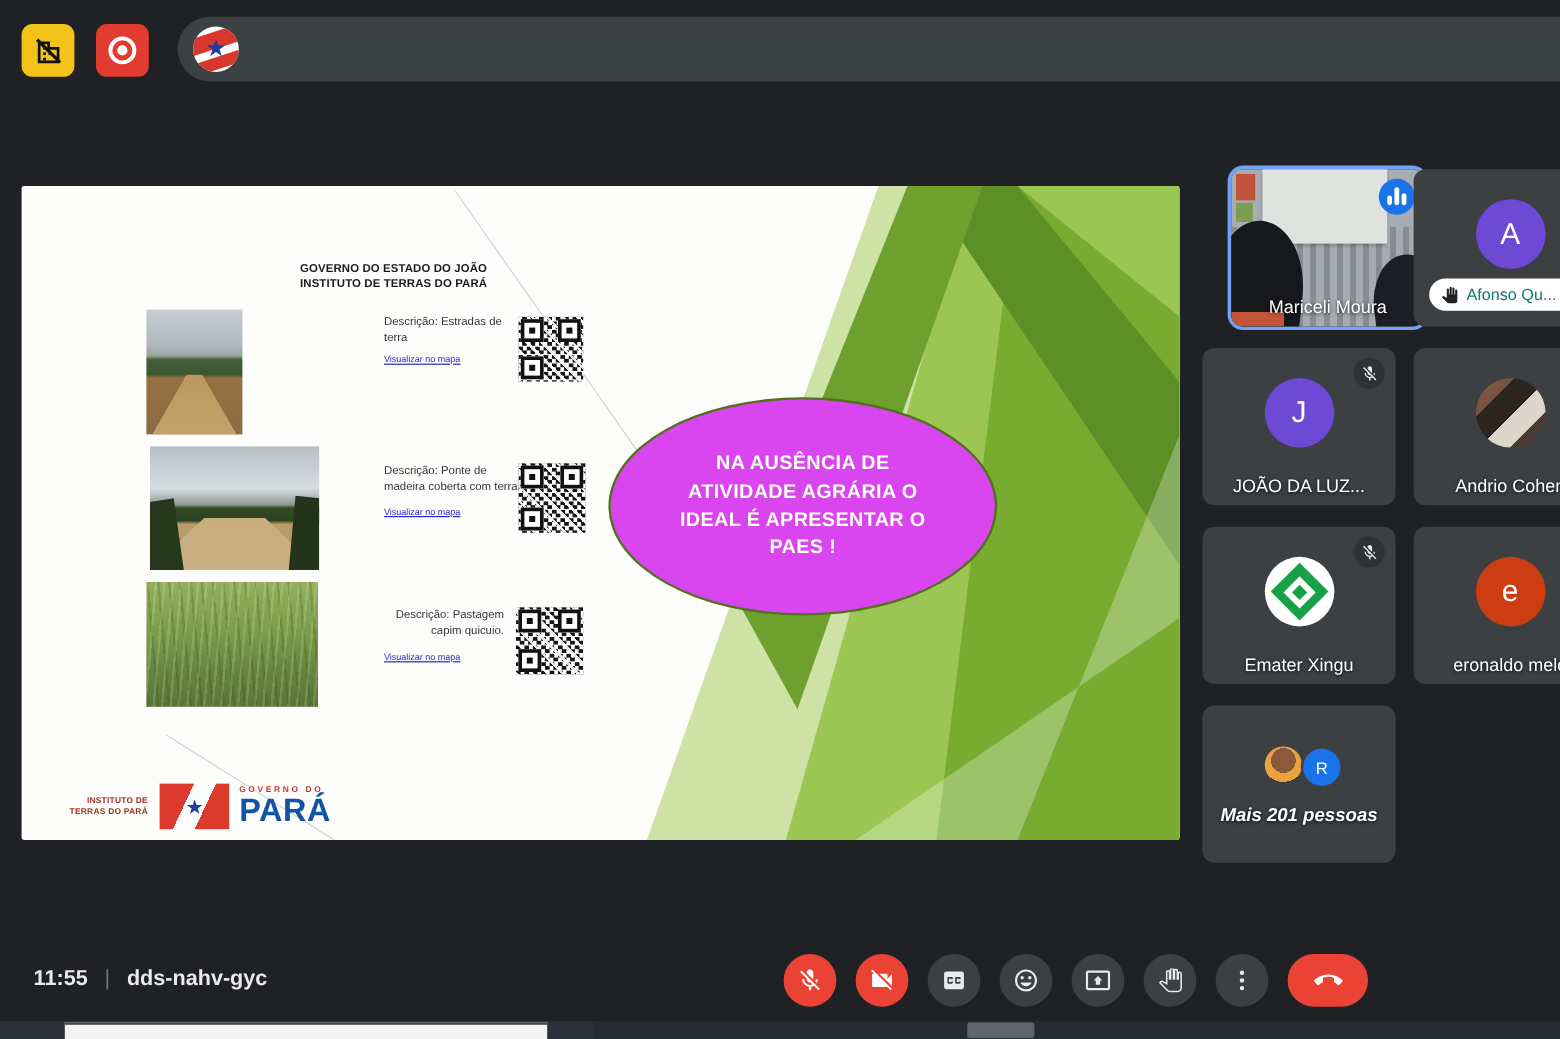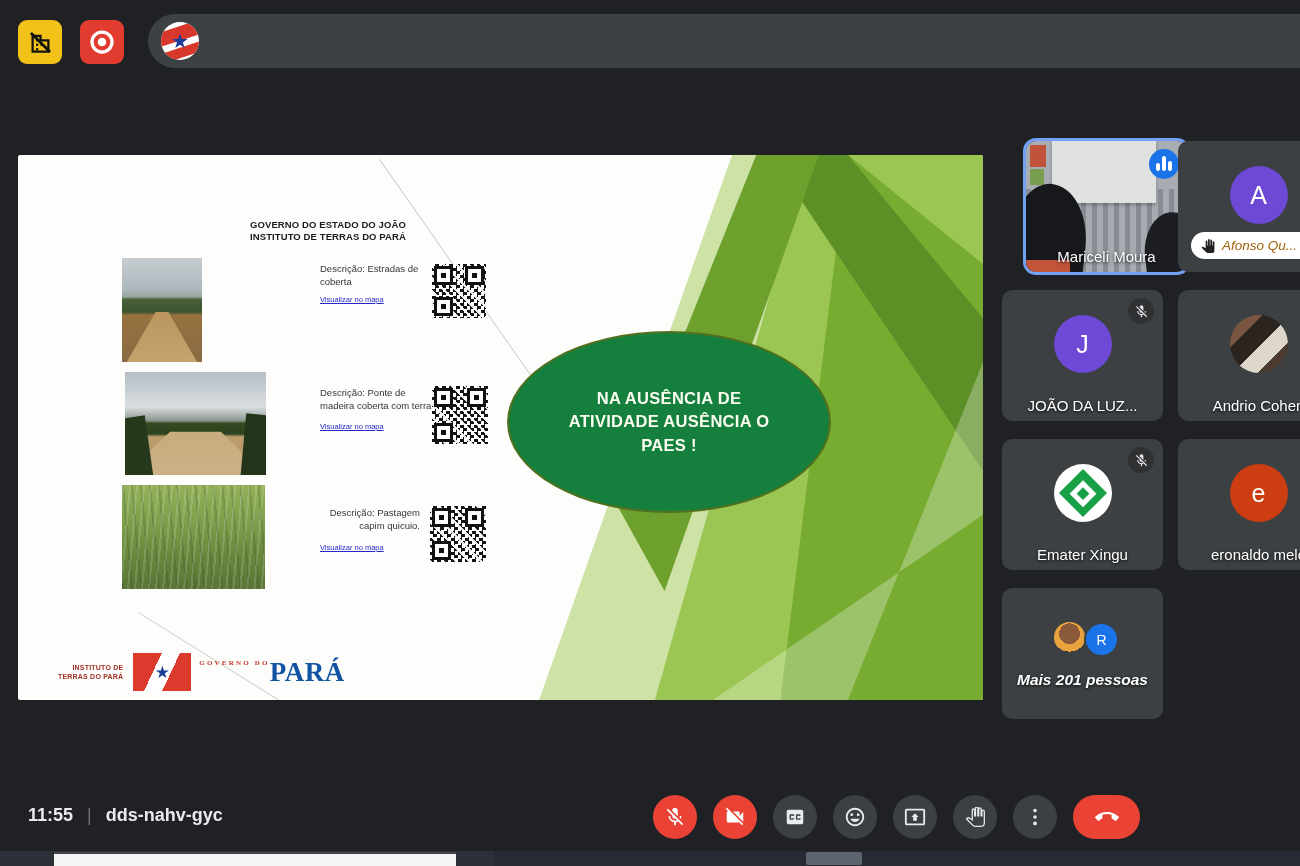--- a/index.html
+++ b/index.html
@@ -35,50 +35,50 @@
   .qr{position:absolute;background:#fff;
       background-image:
         repeating-linear-gradient(45deg, rgba(255,255,255,.9) 0 2px, transparent 2px 9px),
         conic-gradient(#151515 90deg,#fff 90deg 180deg,#151515 180deg 270deg,#fff 270deg);
       background-size:auto,7px 7px;}
   .fp{position:absolute;width:13px;height:13px;border:3px solid #111;background:#fff;
       display:flex;align-items:center;justify-content:center;}
   .fp::after{content:"";width:5px;height:5px;background:#111;}
   .fp.tl{left:2px;top:2px;}.fp.tr{right:2px;top:2px;}.fp.bl{left:2px;bottom:2px;}
   .callout{position:absolute;left:489px;top:176px;width:320px;height:178px;border-radius:50%;
-           background:#15803d;border:2px solid #52701e;display:flex;flex-direction:column;
+           background:#d946ef;border:2px solid #52701e;display:flex;flex-direction:column;
            align-items:center;justify-content:center;}
   .callout div{color:#fbfdf0;font-weight:bold;font-size:16.5px;line-height:1.42;white-space:nowrap;
                text-align:center;letter-spacing:.3px;}
   .slide-footer{position:absolute;left:40px;top:494px;height:46px;display:flex;align-items:center;}
   .inst-text{font-size:7px;font-weight:bold;color:#a03226;text-align:right;line-height:1.35;letter-spacing:.2px;}
   .flag{width:58px;height:38px;margin:0 8px 0 10px;position:relative;
         background:linear-gradient(115deg,#dc3a2c 0 38%,#ffffff 38% 62%,#dc3a2c 62% 100%);
         display:flex;align-items:center;justify-content:center;}
   .flag span{color:#1d3f9b;font-size:17px;line-height:1;}
-  .gov{display:flex;flex-direction:row;justify-content:center;font-family:Liberation Serif, serif;}
+  .gov{display:flex;flex-direction:column;justify-content:center;}
   .gov-small{font-size:7px;font-weight:bold;color:#c9362b;letter-spacing:2.2px;}
   .gov-big{font-size:27px;font-weight:bold;color:#1253a4;line-height:1;letter-spacing:.5px;}
 
   
   .tiles{position:absolute;left:1002px;top:141px;width:340px;height:580px;}
   .tile{position:absolute;width:161px;height:131px;border-radius:10px;background:#3c4043;overflow:hidden;}
   .tile.speaking{box-shadow:0 0 0 3px #71a2f8;margin-left:24px;}
   .tname{position:absolute;left:0;right:0;bottom:7px;text-align:center;font-size:15px;font-weight:500;
          color:#fff;text-shadow:0 1px 3px rgba(0,0,0,.85);white-space:nowrap;}
   .avatar{position:absolute;left:50%;top:25px;transform:translateX(-50%);width:58px;height:58px;border-radius:50%;
           display:flex;align-items:center;justify-content:center;font-size:25px;color:#fff;}
   .muteic{position:absolute;top:8px;right:9px;width:26px;height:26px;border-radius:50%;
           background:rgba(30,31,34,.45);display:flex;align-items:center;justify-content:center;}
   .speakic{position:absolute;top:8px;right:8px;width:30px;height:30px;border-radius:50%;background:#1a73e8;
            display:flex;align-items:flex-end;justify-content:center;gap:2.5px;padding-bottom:8px;box-sizing:border-box;}
   .speakic i{display:block;width:3.5px;border-radius:2px;background:#fff;}
   .handpill{position:absolute;left:13px;bottom:13px;width:138px;height:27px;border-radius:14px;background:#fff;
             display:flex;align-items:center;gap:7px;padding-left:10px;box-sizing:border-box;}
-  .handpill span{font-size:13.5px;font-weight:500;color:#a16207;white-space:nowrap;font-style:italic;}
+  .handpill span{font-size:13.5px;font-weight:500;color:#0f766e;white-space:nowrap;}
   
   .scene{position:absolute;inset:0;background:#a7adb2;}
   .scene .blinds{position:absolute;left:0;right:0;top:48px;bottom:0;
                  background:repeating-linear-gradient(90deg,#868c92 0 5px,#a5abb1 5px 11px);}
   .scene .screenboard{position:absolute;left:26px;top:0;width:104px;height:62px;background:#dfe2df;
                       box-shadow:0 2px 3px rgba(0,0,0,.25);}
   .scene .poster1{position:absolute;left:4px;top:4px;width:16px;height:22px;background:#c0533a;}
   .scene .poster2{position:absolute;left:4px;top:28px;width:14px;height:16px;background:#7a9e4f;}
   .scene .p-left{position:absolute;left:-14px;bottom:-22px;width:74px;height:110px;background:#17181c;
                  border-radius:46% 54% 0 0;transform:rotate(6deg);}
@@ -156,21 +156,21 @@
     <div class="line" style="left:260px;top:380px;height:330px;transform:rotate(-58deg);"></div>
 
     <div class="slide-header">
       <div>GOVERNO DO ESTADO DO JOÃO</div>
       <div>INSTITUTO DE TERRAS DO PARÁ</div>
     </div>
 
     <div class="photo" style="left:104px;top:103px;width:80px;height:104px;background:linear-gradient(180deg,#c6cdd1 0%,#adb7bc 30%,#9aa59f 37%,#47603a 40%,#3c5531 52%,#97713f 55%,#8a6b43 100%);">
       <div class="road" style="clip-path:polygon(42% 52%,58% 52%,94% 100%,6% 100%);background:linear-gradient(#b08a52,#c5a36b);"></div>
     </div>
-    <div class="desc" style="left:302px;top:108px;width:108px;">Descrição: Estradas de coberta</div>
+    <div class="desc" style="left:302px;top:108px;width:108px;">Descrição: Estradas de terra</div>
     <div class="maplink" style="left:302px;top:140px;">Visualizar no mapa</div>
     <div class="qr" style="left:414px;top:109px;width:54px;height:54px;">
       <div class="fp tl"></div>
         <div class="fp tr"></div>
         <div class="fp bl"></div>
     </div>
 
     <div class="photo" style="left:107px;top:217px;width:141px;height:103px;background:linear-gradient(180deg,#b6bfc6 0%,#d8dde0 34%,#8f9a93 47%,#33491f 50%,#2c4322 60%,#bb9d6c 63%,#b49668 100%);">
       <div class="road" style="clip-path:polygon(32% 58%,68% 58%,100% 100%,0% 100%);background:linear-gradient(#c2a674,#cbb184);"></div>
       <div class="road" style="clip-path:polygon(0 45%,14% 42%,20% 100%,0 100%);background:#27391d;"></div>
@@ -190,21 +190,22 @@
     <div class="desc" style="left:302px;top:352px;width:100px;text-align:right;">Descrição: Pastagem capim quicuio.</div>
     <div class="maplink" style="left:302px;top:388px;">Visualizar no mapa</div>
     <div class="qr" style="left:412px;top:351px;width:56px;height:56px;">
       <div class="fp tl"></div>
         <div class="fp tr"></div>
         <div class="fp bl"></div>
     </div>
 
     <div class="callout">
       <div>NA AUSÊNCIA DE</div>
-      <div>ATIVIDADE AUSÊNCIA O</div>
+      <div>ATIVIDADE AGRÁRIA O</div>
+      <div>IDEAL É APRESENTAR O</div>
       <div>PAES !</div>
     </div>
 
     <div class="slide-footer">
       <div class="inst-text">
         <div>INSTITUTO DE</div>
         <div>TERRAS DO PARÁ</div>
       </div>
       <div class="flag">
           <span>★</span>

